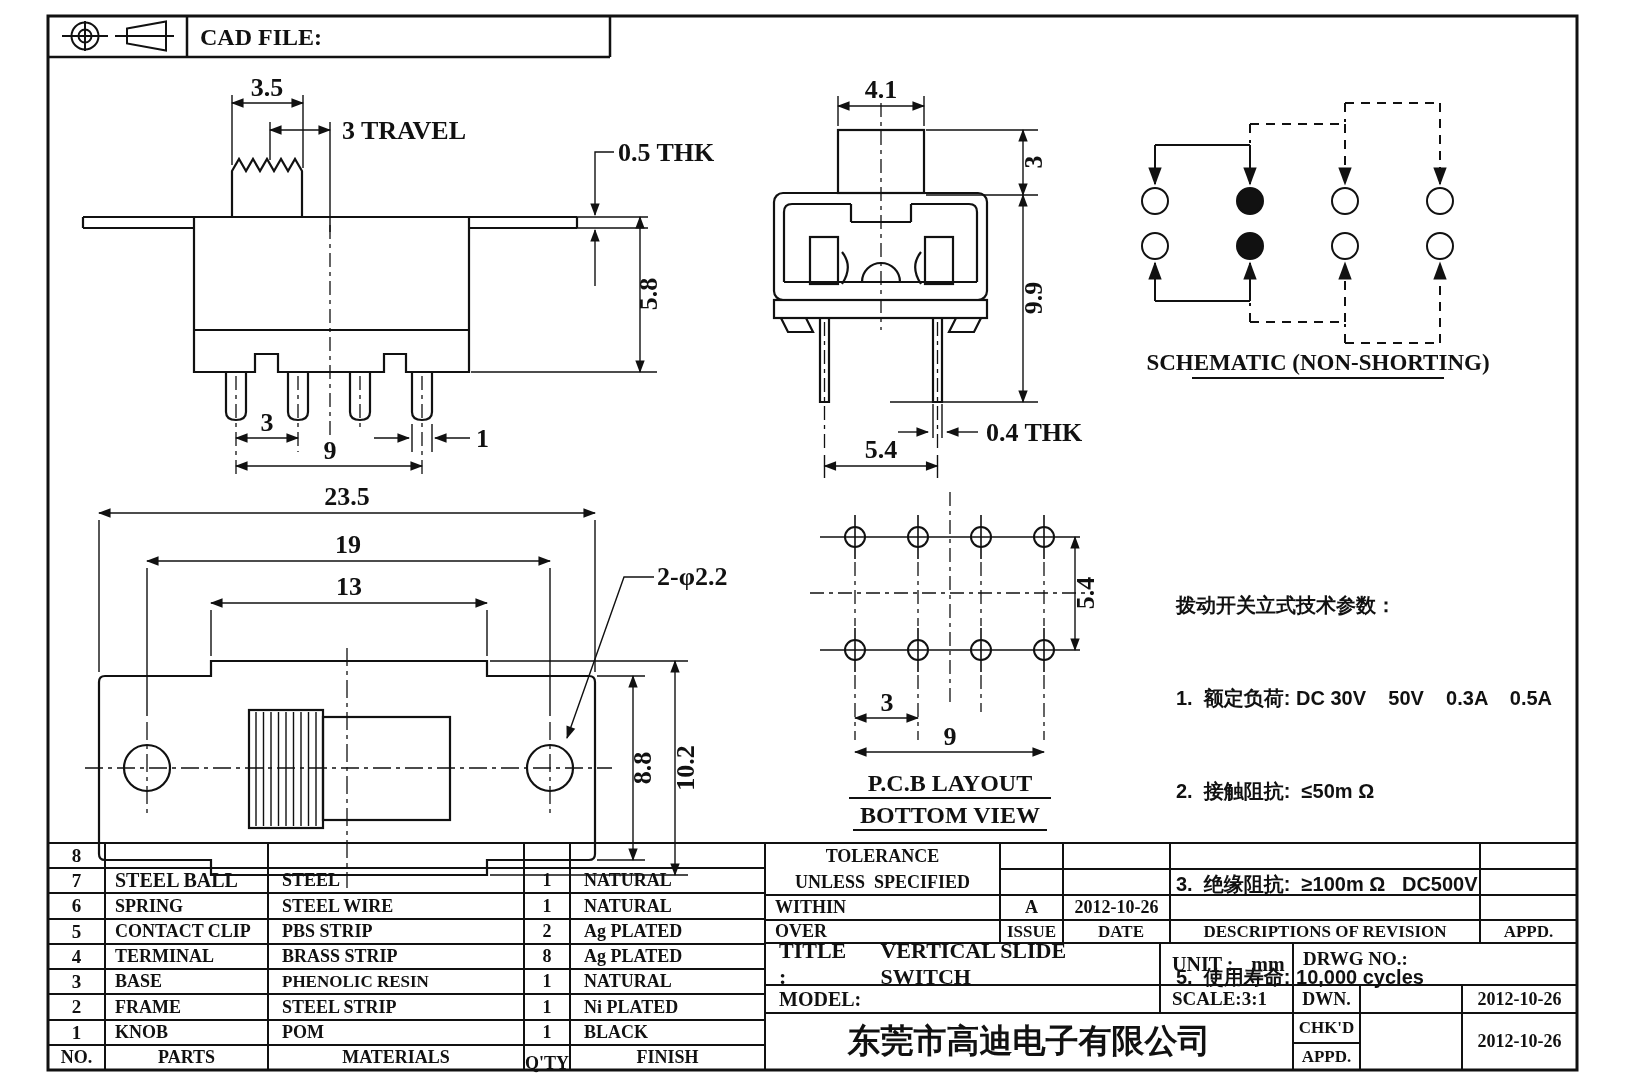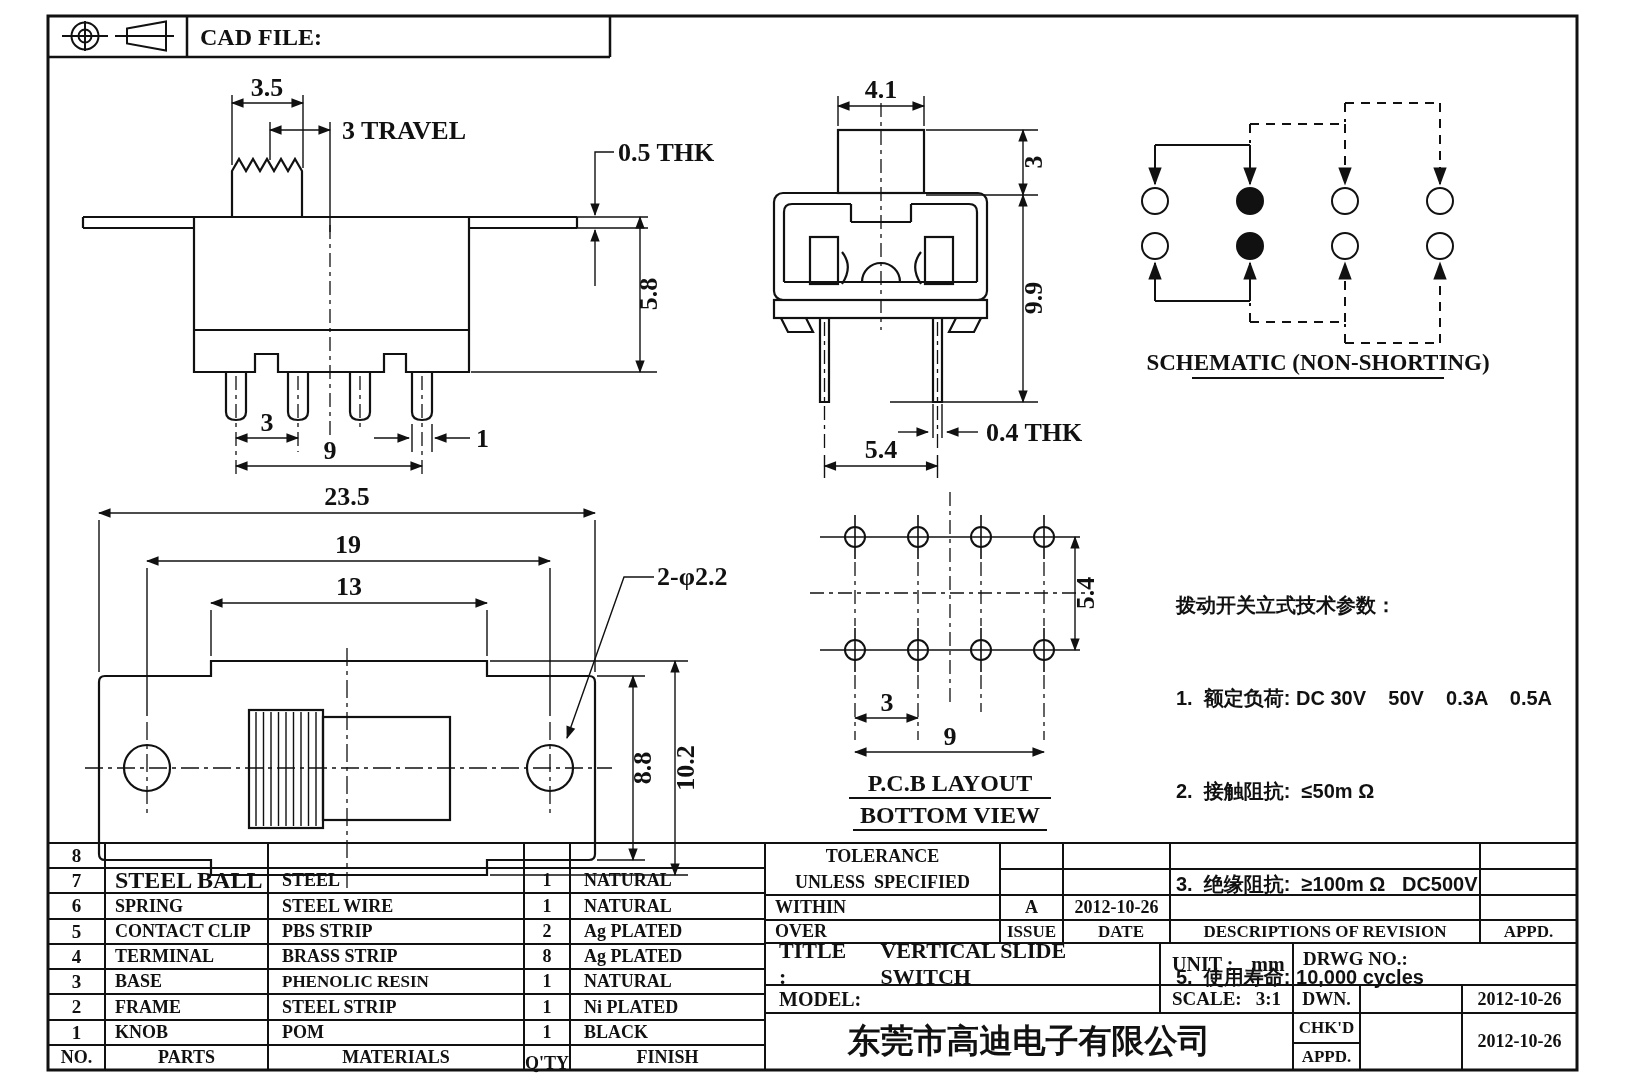--- a/index.html
+++ b/index.html
@@ -234,21 +234,21 @@
   <div>5.  使用寿命: 10,000 cycles</div>
   
   
   
   
 </div>
 
 <div class="cell ctr" style="left:48px;top:843px;width:57px;height:25px;font-size:19px">8</div>
 
 <div class="cell ctr" style="left:48px;top:868px;width:57px;height:25px;font-size:19px">7</div>
-<div class="cell" style="left:115px;top:868px;width:153px;height:25px;font-size:24px">STEEL BALL</div>
+<div class="cell" style="left:115px;top:868px;width:153px;height:25px;font-size:20px">STEEL BALL</div>
 <div class="cell" style="left:282px;top:868px;width:242px;height:25px;font-size:18px">STEEL</div>
 <div class="cell ctr" style="left:524px;top:868px;width:46px;height:25px;font-size:18px">1</div>
 <div class="cell" style="left:584px;top:868px;width:181px;height:25px;font-size:18px">NATURAL</div>
 
 <div class="cell ctr" style="left:48px;top:893px;width:57px;height:26px;font-size:19px">6</div>
 <div class="cell" style="left:115px;top:893px;width:153px;height:26px;font-size:18px">SPRING</div>
 <div class="cell" style="left:282px;top:893px;width:242px;height:26px;font-size:18px">STEEL WIRE</div>
 <div class="cell ctr" style="left:524px;top:893px;width:46px;height:26px;font-size:18px">1</div>
 <div class="cell" style="left:584px;top:893px;width:181px;height:26px;font-size:18px">NATURAL</div>
 
@@ -302,21 +302,21 @@
 <div class="cell" style="left:779px;top:943px;width:381px;height:42px;font-size:22px;gap:22px">
   <span>TITLE :</span>
   <span>VERTICAL SLIDE SWITCH</span>
 </div>
 <div class="cell" style="left:1172px;top:943px;width:121px;height:42px;font-size:20px;gap:18px">
   <span>UNIT :</span>
   <span>mm</span>
 </div>
 <div class="cell" style="left:779px;top:985px;width:381px;height:28px;font-size:20px">MODEL:</div>
 <div class="cell" style="left:1303px;top:943px;width:270px;height:32px;font-size:19px">DRWG NO.:</div>
-<div class="cell" style="left:1172px;top:985px;width:121px;height:28px;font-size:19px;gap:14px">
+<div class="cell" style="left:1172px;top:985px;width:121px;height:28px;font-size:19px;">
   <span>SCALE:</span>
   <span>3:1</span>
 </div>
 <div class="cell ctr" style="left:1293px;top:985px;width:67px;height:28px;font-size:18px">DWN.</div>
 <div class="cell ctr" style="left:1462px;top:985px;width:115px;height:28px;font-size:18px">2012-10-26</div>
 <div class="cell ctr company" style="left:765px;top:1013px;width:528px;height:57px;font-size:33px">东莞市高迪电子有限公司</div>
 <div class="cell ctr" style="left:1293px;top:1013px;width:67px;height:30px;font-size:17px">CHK'D</div>
 <div class="cell ctr" style="left:1293px;top:1043px;width:67px;height:27px;font-size:17px">APPD.</div>
 <div class="cell ctr" style="left:1462px;top:1013px;width:115px;height:57px;font-size:18px">2012-10-26</div>
 

